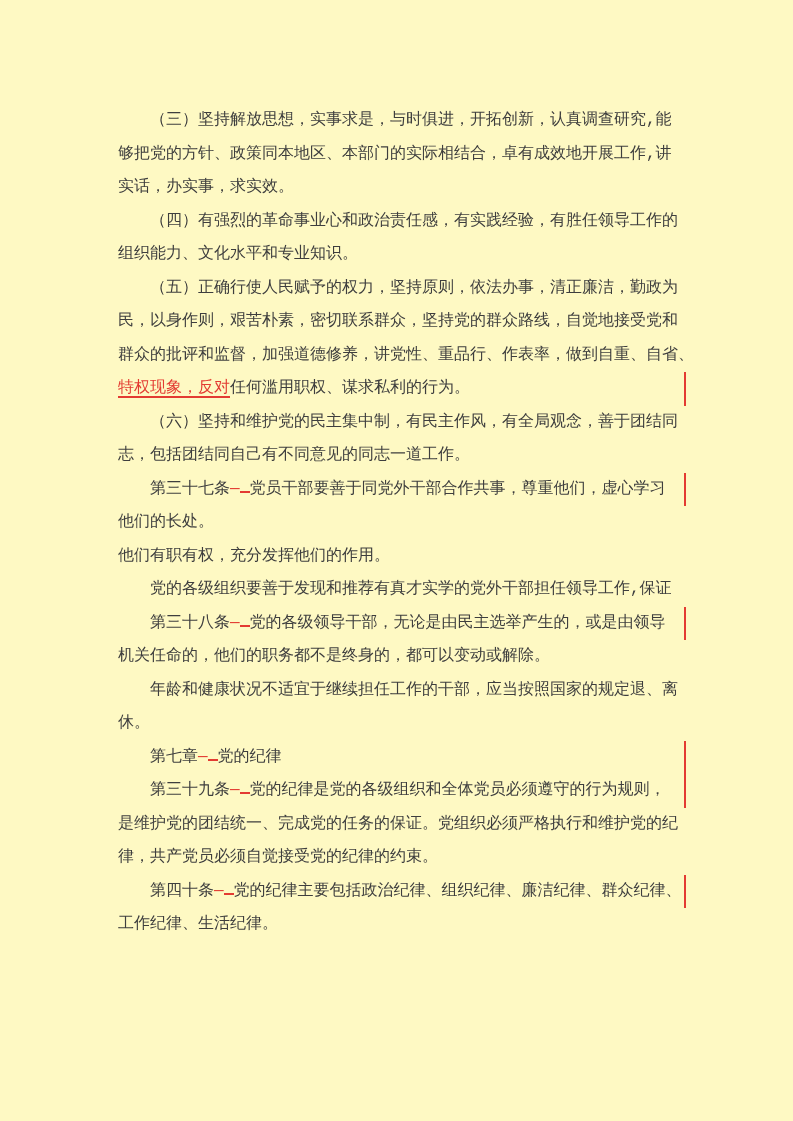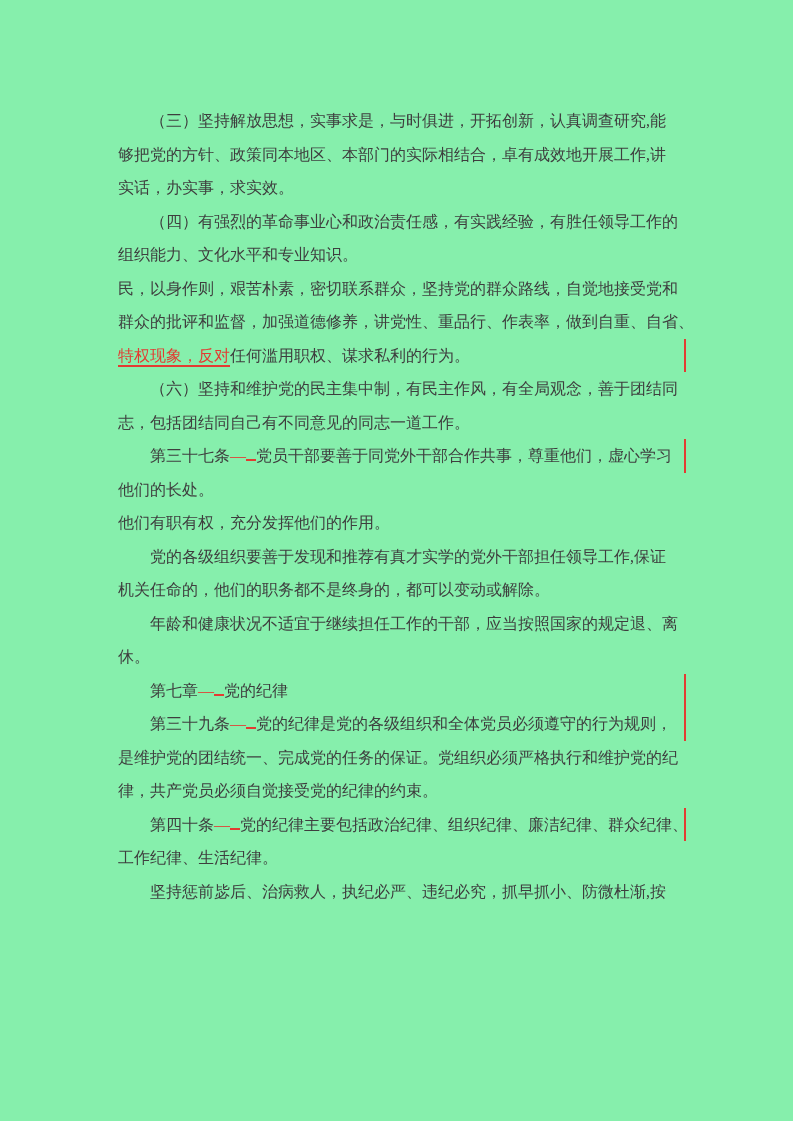--- a/index.html
+++ b/index.html
@@ -4,23 +4,23 @@
 <style>
   html, body {
     margin: 0;
     padding: 0;
     background: #ffffff;
   }
   .page {
     position: relative;
     width: 793px;
     height: 1121px;
-    background: #86efac;
+    background: #fef9c3;
     overflow: hidden;
-    font-family: Liberation Serif, serif;
+    font-family: Liberation Mono, monospace;
   }
   .column {
     position: absolute;
     left: 118px;
     top: 104px;
     width: 560px;
   }
   .line {
     position: relative;
     height: 33.5px;
@@ -62,33 +62,34 @@
 </head>
 <body>
 
 <div class="page">
   <div class="column">
       <div class="line indent"><span class="seg n">（三）坚持解放思想，实事求是，与时俱进，开拓创新，认真调查研究,能</span></div>
       <div class="line"><span class="seg n">够把党的方针、政策同本地区、本部门的实际相结合，卓有成效地开展工作,讲</span></div>
       <div class="line"><span class="seg n">实话，办实事，求实效。</span></div>
       <div class="line indent"><span class="seg n">（四）有强烈的革命事业心和政治责任感，有实践经验，有胜任领导工作的</span></div>
       <div class="line"><span class="seg n">组织能力、文化水平和专业知识。</span></div>
+      <div class="line indent"><span class="seg n">（五）正确行使人民赋予的权力，坚持原则，依法办事，清正廉洁，勤政为</span></div>
       <div class="line"><span class="seg n">民，以身作则，艰苦朴素，密切联系群众，坚持党的群众路线，自觉地接受党和</span></div>
       <div class="line"><span class="seg n">群众的批评和监督，加强道德修养，讲党性、重品行、作表率，做到自重、自省、</span></div>
       <div class="line"><span class="seg ru">特权现象，反对</span><span class="seg n">任何滥用职权、谋求私利的行为。</span><div class="bar"></div></div>
       <div class="line indent"><span class="seg n">（六）坚持和维护党的民主集中制，有民主作风，有全局观念，善于团结同</span></div>
       <div class="line"><span class="seg n">志，包括团结同自己有不同意见的同志一道工作。</span></div>
       <div class="line indent"><span class="seg n">第三十七条</span><span class="seg r">—</span><span class="seg rs"></span><span class="seg n">党员干部要善于同党外干部合作共事，尊重他们，虚心学习</span><div class="bar"></div></div>
       <div class="line"><span class="seg n">他们的长处。</span></div>
       <div class="line"><span class="seg n">他们有职有权，充分发挥他们的作用。</span></div>
       <div class="line indent"><span class="seg n">党的各级组织要善于发现和推荐有真才实学的党外干部担任领导工作,保证</span></div>
+      <div class="line indent"><span class="seg n">第三十八条</span><span class="seg r">—</span><span class="seg rs"></span><span class="seg n">党的各级领导干部，无论是由民主选举产生的，或是由领导</span><div class="bar"></div></div>
       <div class="line"><span class="seg n">机关任命的，他们的职务都不是终身的，都可以变动或解除。</span></div>
       <div class="line indent"><span class="seg n">年龄和健康状况不适宜于继续担任工作的干部，应当按照国家的规定退、离</span></div>
       <div class="line"><span class="seg n">休。</span></div>
       <div class="line indent"><span class="seg n">第七章</span><span class="seg r">—</span><span class="seg rs"></span><span class="seg n">党的纪律</span><div class="bar"></div></div>
       <div class="line indent"><span class="seg n">第三十九条</span><span class="seg r">—</span><span class="seg rs"></span><span class="seg n">党的纪律是党的各级组织和全体党员必须遵守的行为规则，</span><div class="bar"></div></div>
       <div class="line"><span class="seg n">是维护党的团结统一、完成党的任务的保证。党组织必须严格执行和维护党的纪</span></div>
       <div class="line"><span class="seg n">律，共产党员必须自觉接受党的纪律的约束。</span></div>
       <div class="line indent"><span class="seg n">第四十条</span><span class="seg r">—</span><span class="seg rs"></span><span class="seg n">党的纪律主要包括政治纪律、组织纪律、廉洁纪律、群众纪律、</span><div class="bar"></div></div>
       <div class="line"><span class="seg n">工作纪律、生活纪律。</span></div>
-      <div class="line indent"><span class="seg n">坚持惩前毖后、治病救人，执纪必严、违纪必究，抓早抓小、防微杜渐,按</span></div>
     </div>
 </div>
 
 </body></html>

